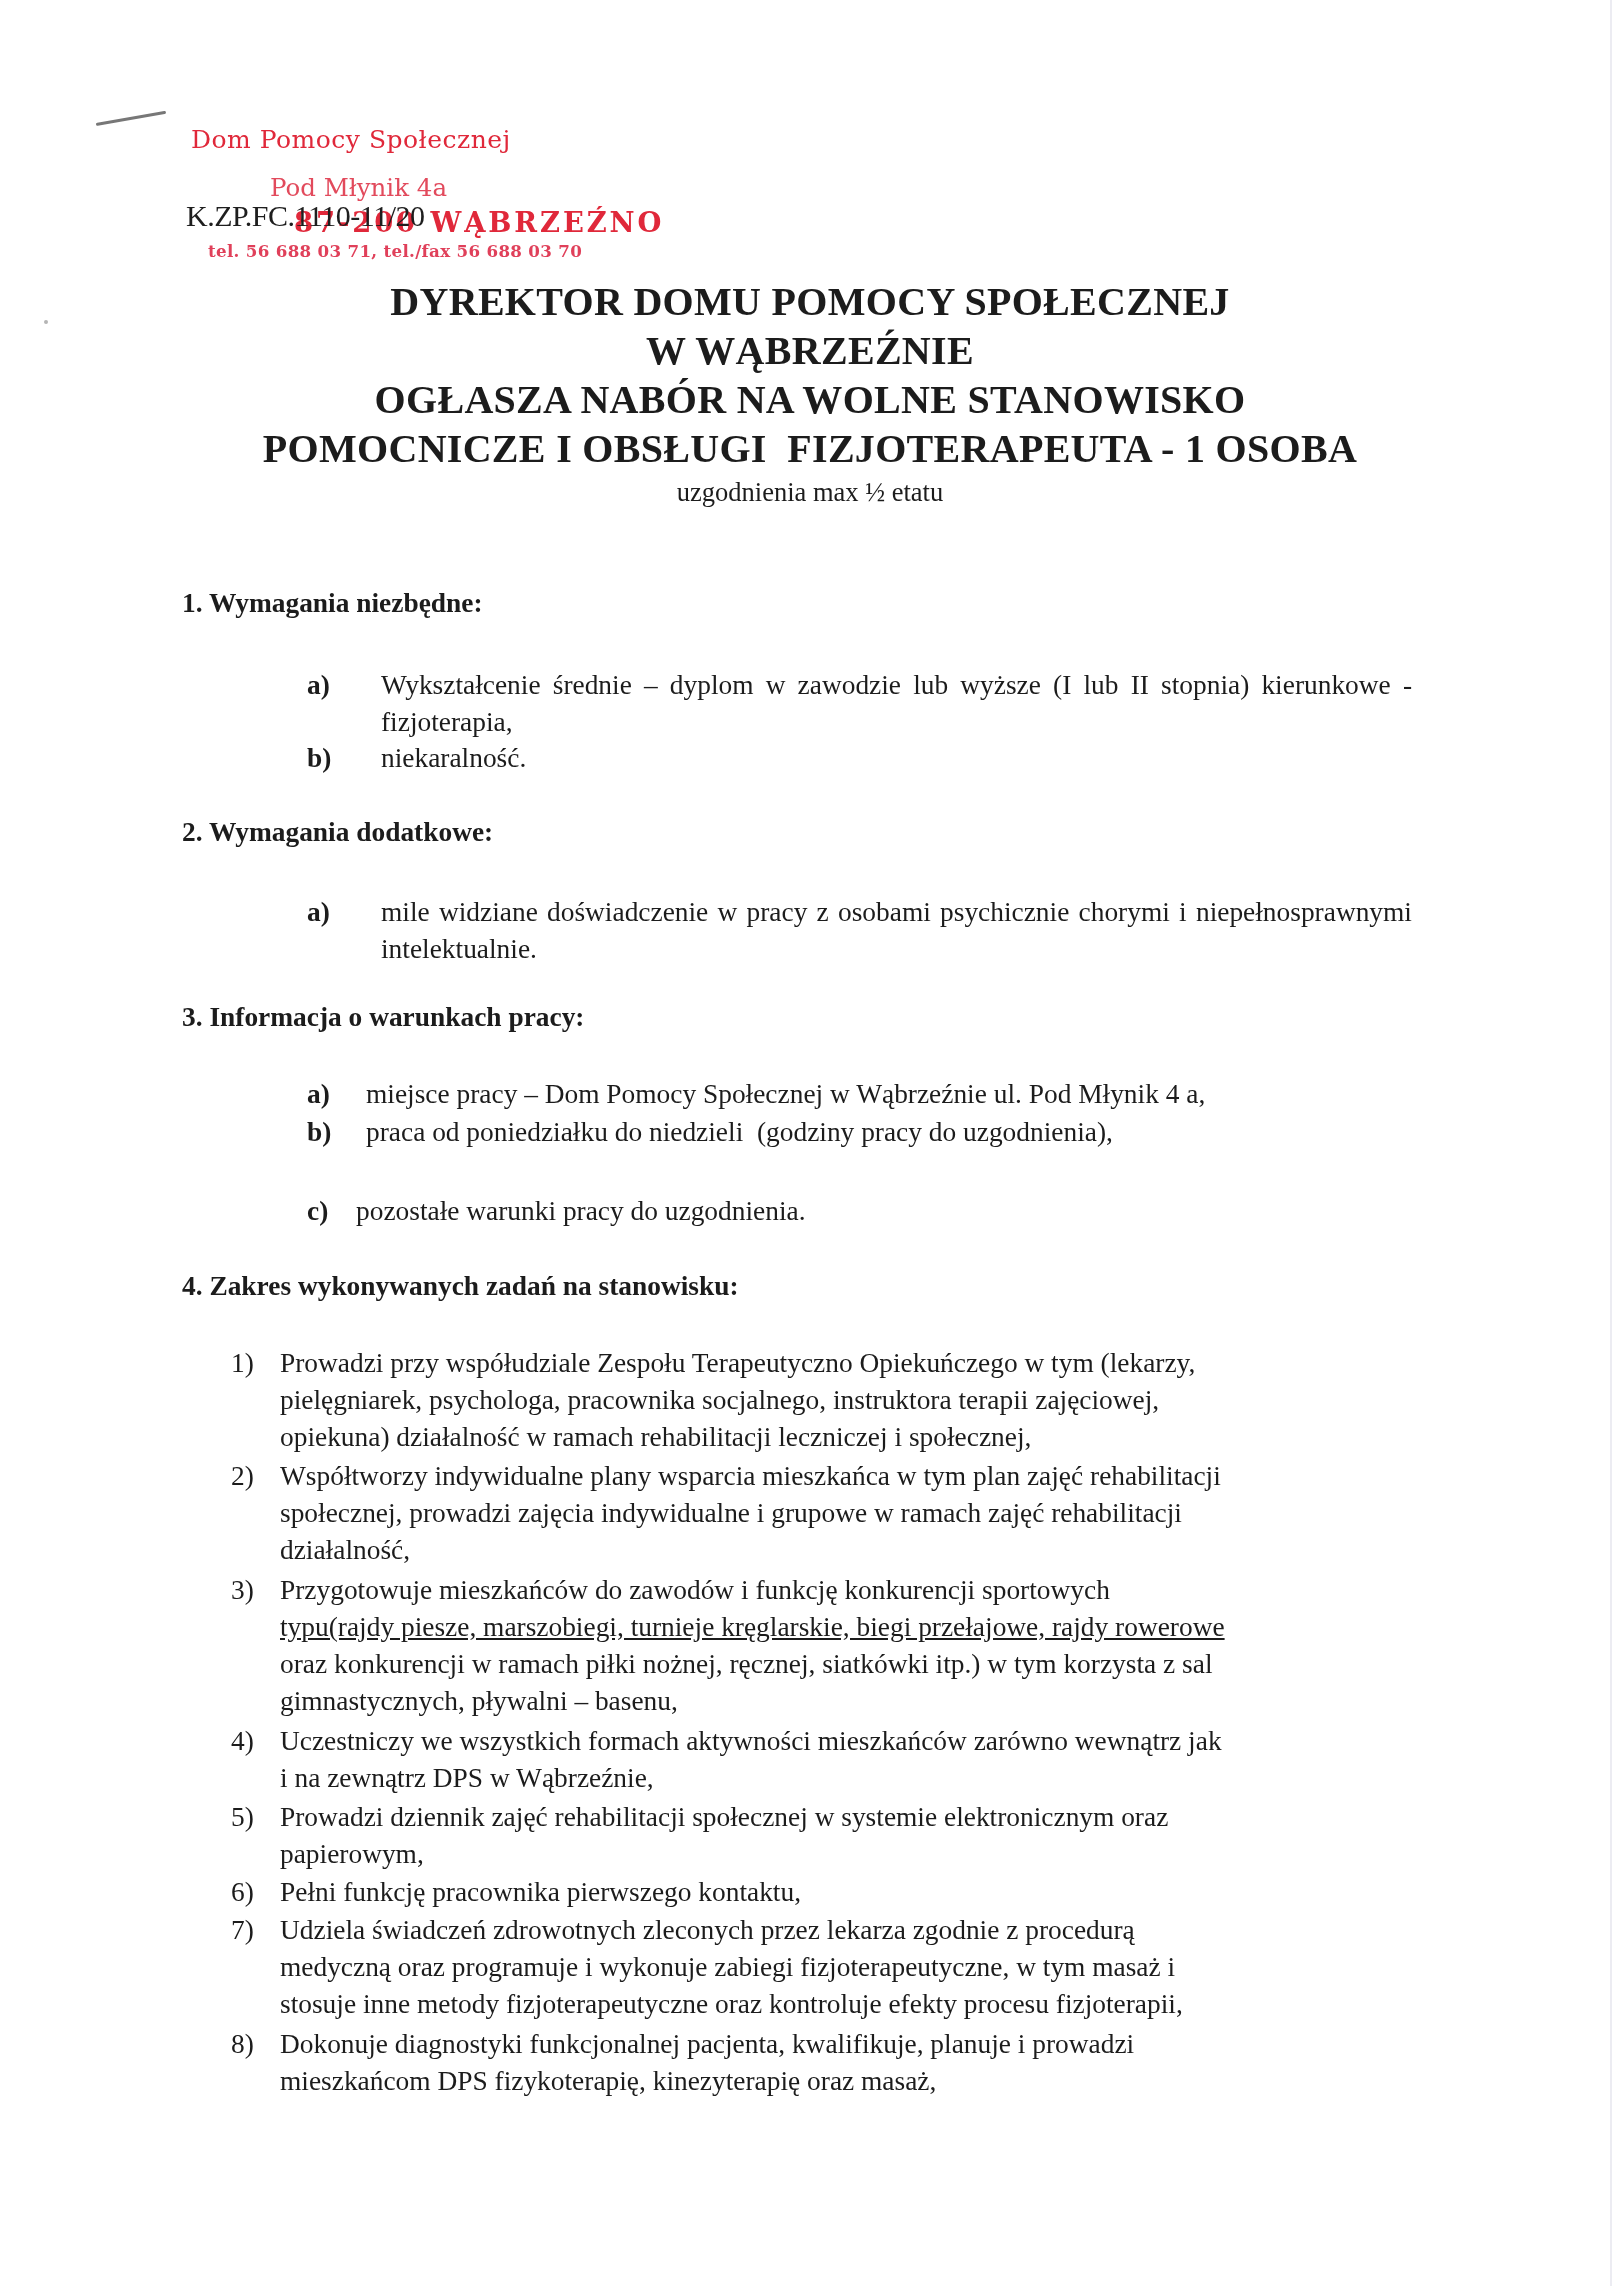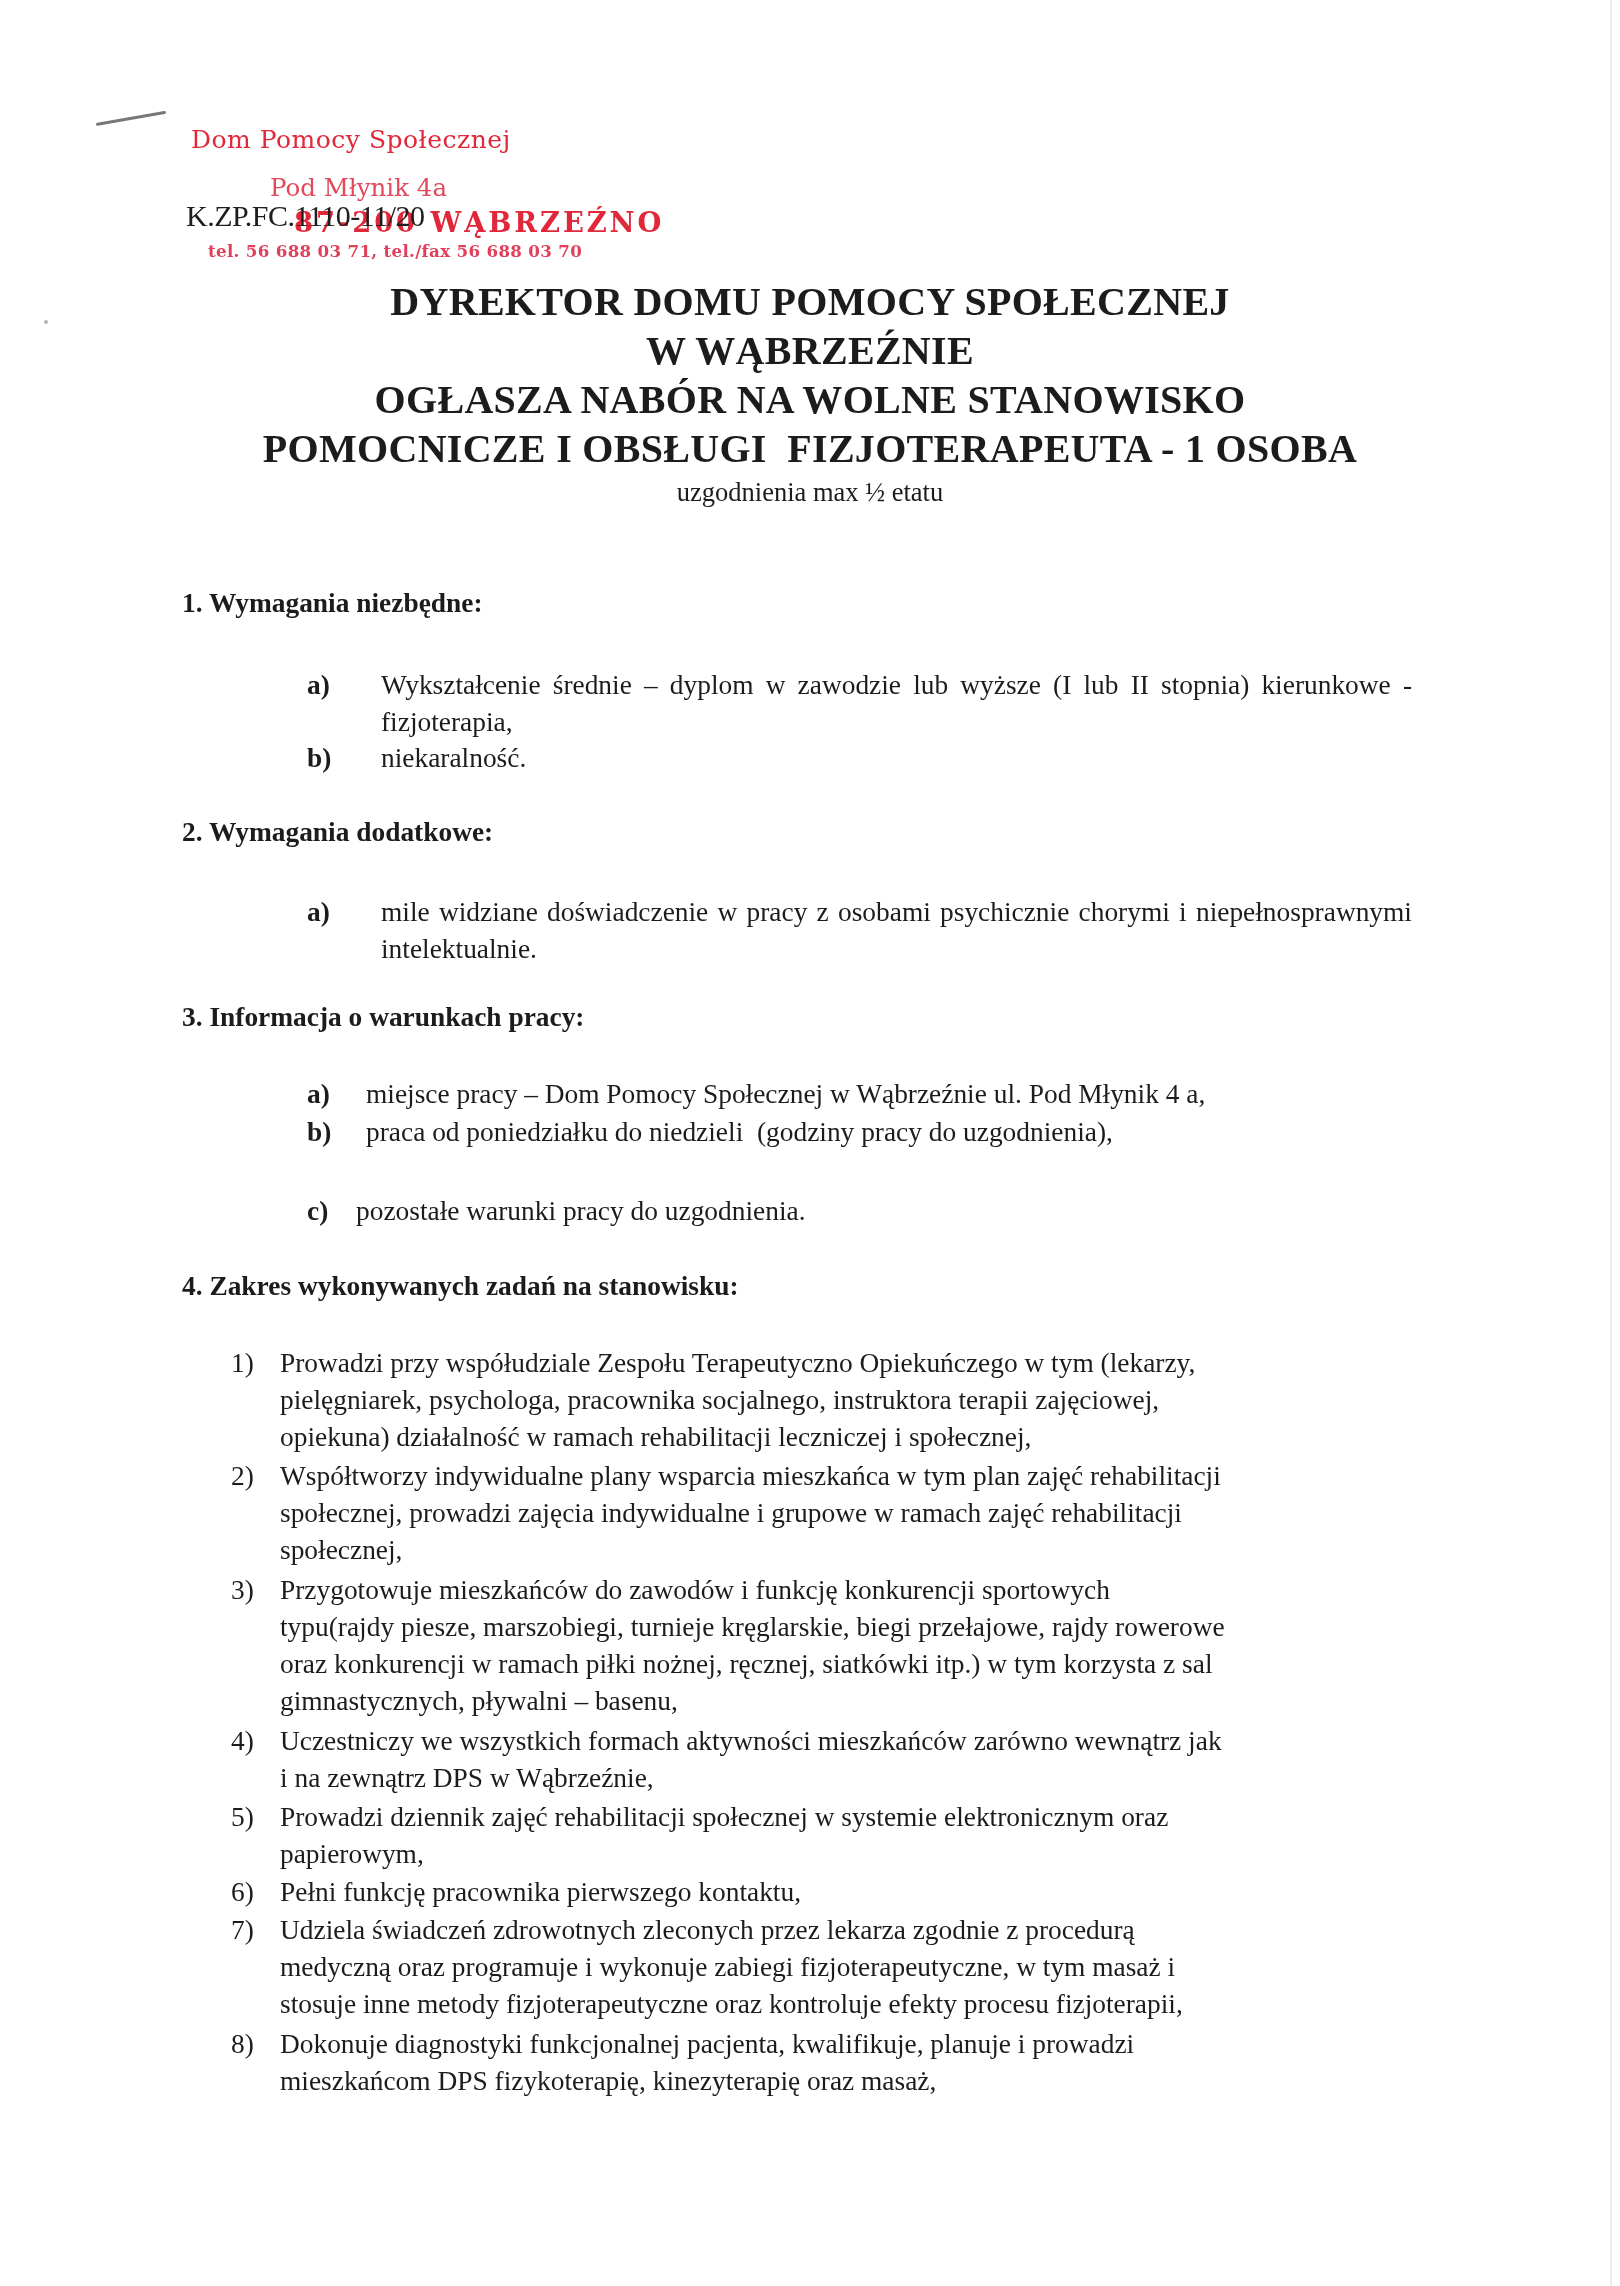--- a/index.html
+++ b/index.html
@@ -103,28 +103,28 @@
             <div style="white-space: nowrap;">Prowadzi przy współudziale Zespołu Terapeutyczno Opiekuńczego w tym (lekarzy,</div>
             <div style="white-space: nowrap;">pielęgniarek, psychologa, pracownika socjalnego, instruktora terapii zajęciowej,</div>
             <div style="white-space: nowrap;">opiekuna) działalność w ramach rehabilitacji leczniczej i społecznej,</div>
           </span>
         </div>
         <div class="item" style="top: 1458px; height: 114px;">
           <span class="lbl">2)</span>
           <span class="txt">
             <div style="white-space: nowrap;">Współtworzy indywidualne plany wsparcia mieszkańca w tym plan zajęć rehabilitacji</div>
             <div style="white-space: nowrap;">społecznej, prowadzi zajęcia indywidualne i grupowe w ramach zajęć rehabilitacji</div>
-            <div style="white-space: nowrap;">społecznej,</div>
+            <div style="white-space: nowrap;">działalność,</div>
           </span>
         </div>
         <div class="item" style="top: 1572px; height: 151px;">
           <span class="lbl">3)</span>
           <span class="txt">
             <div style="white-space: nowrap;">Przygotowuje mieszkańców do zawodów i funkcję konkurencji sportowych</div>
-            <div style="white-space: nowrap;">typu(rajdy piesze, marszobiegi, turnieje kręglarskie, biegi przełajowe, rajdy rowerowe</div>
+            <div style="white-space: nowrap; text-decoration: underline;">typu(rajdy piesze, marszobiegi, turnieje kręglarskie, biegi przełajowe, rajdy rowerowe</div>
             <div style="white-space: nowrap;">oraz konkurencji w ramach piłki nożnej, ręcznej, siatkówki itp.) w tym korzysta z sal</div>
             <div style="white-space: nowrap;">gimnastycznych, pływalni – basenu,</div>
           </span>
         </div>
         <div class="item" style="top: 1723px; height: 76px;">
           <span class="lbl">4)</span>
           <span class="txt">
             <div style="white-space: nowrap;">Uczestniczy we wszystkich formach aktywności mieszkańców zarówno wewnątrz jak</div>
             <div style="white-space: nowrap;">i na zewnątrz DPS w Wąbrzeźnie,</div>
           </span>

